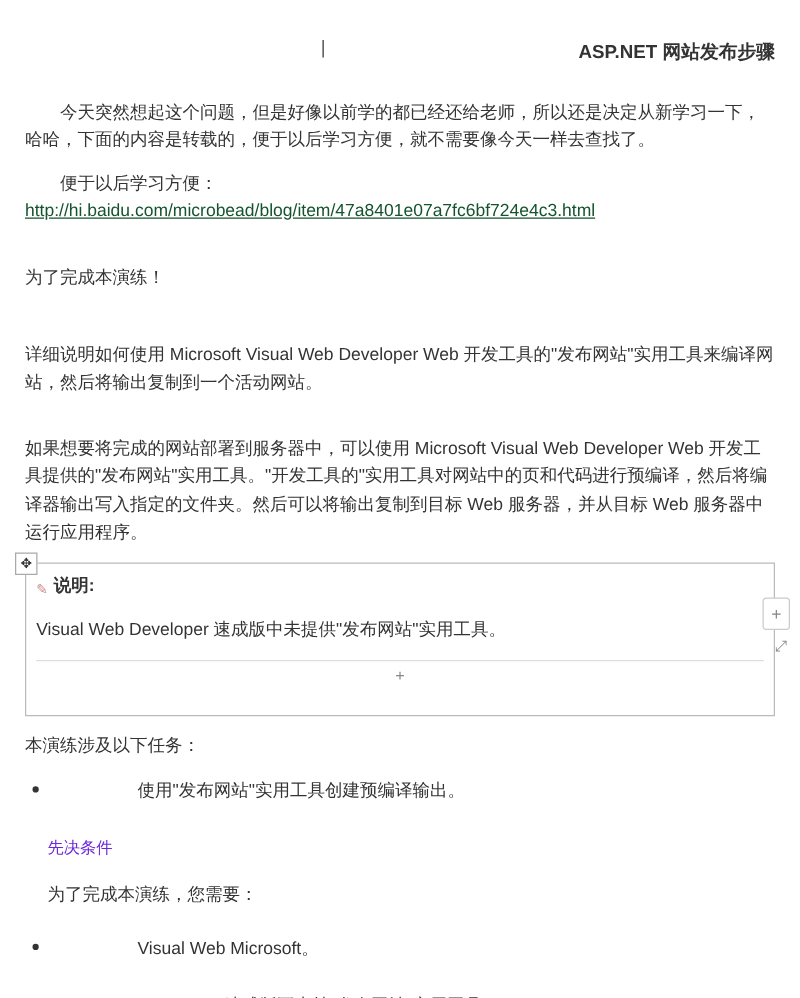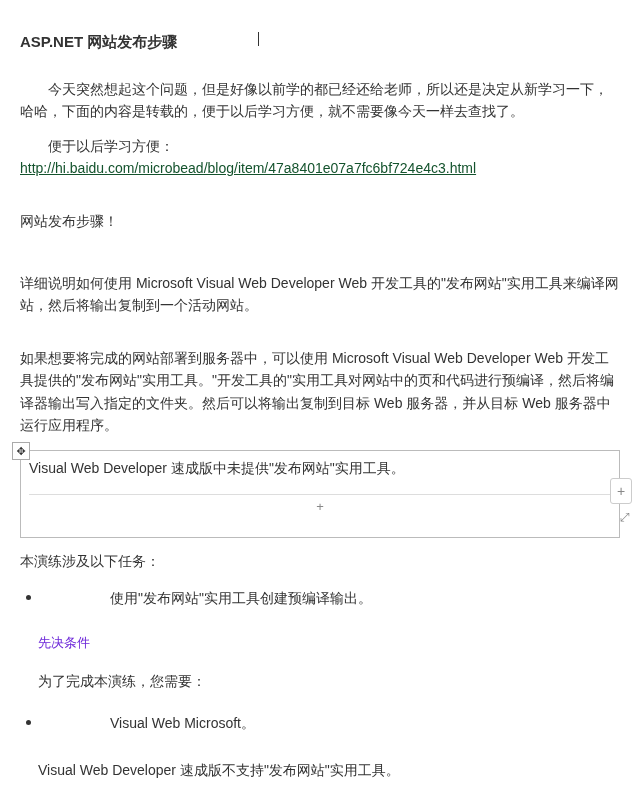--- a/index.html
+++ b/index.html
@@ -6,21 +6,21 @@
     body {
       font-family: "Microsoft YaHei", "SimSun", sans-serif;
       font-size: 14px;
       line-height: 1.6;
       color: #333;
       width: 640px;
       padding: 30px 20px 20px 20px;
       background: #fff;
     }
     .title {
-      text-align: left;
+      text-align: right;
       font-weight: bold;
       font-size: 15px;
       margin-bottom: 24px;
       position: relative;
     }
     .title::before {
       content: "";
       position: absolute;
       left: 238px;
       top: 2px;
@@ -92,29 +92,32 @@
 <body>
 
 <div class="title">ASP.NET 网站发布步骤</div>
 
 <p class="p-indent">今天突然想起这个问题，但是好像以前学的都已经还给老师，所以还是决定从新学习一下，哈哈，下面的内容是转载的，便于以后学习方便，就不需要像今天一样去查找了。</p>
 
 <p class="p-indent2">
   <span>便于以后学习方便：</span><a class="link">http://hi.baidu.com/microbead/blog/item/47a8401e07a7fc6bf724e4c3.html</a>
 </p>
 
-<p class="p-plain3">网站发布步骤！</p>
+<p class="p-plain3">为了完成本演练！</p>
 
 <p class="p-plain">详细说明如何使用 Microsoft Visual Web Developer Web 开发工具的"发布网站"实用工具来编译网站，然后将输出复制到一个活动网站。</p>
 
 <p class="p-plain2">如果想要将完成的网站部署到服务器中，可以使用 Microsoft Visual Web Developer Web 开发工具提供的"发布网站"实用工具。"开发工具的"实用工具对网站中的页和代码进行预编译，然后将编译器输出写入指定的文件夹。然后可以将输出复制到目标 Web 服务器，并从目标 Web 服务器中运行应用程序。</p>
 
 <div class="note-wrap">
   <div class="move-handle">✥</div>
   <div class="note-box">
+    <div class="note-title">
+      <span class="pen">✎</span><b>说明:</b>
+    </div>
     <div>Visual Web Developer 速成版中未提供"发布网站"实用工具。</div>
     <div class="bottom-plus">+</div>
   </div>
   <div class="side-plus">+</div>
   <div class="expand-corner">⤢</div>
 </div>
 
 <p class="p-plain2">本演练涉及以下任务：</p>
 
 <ul class="bul">

